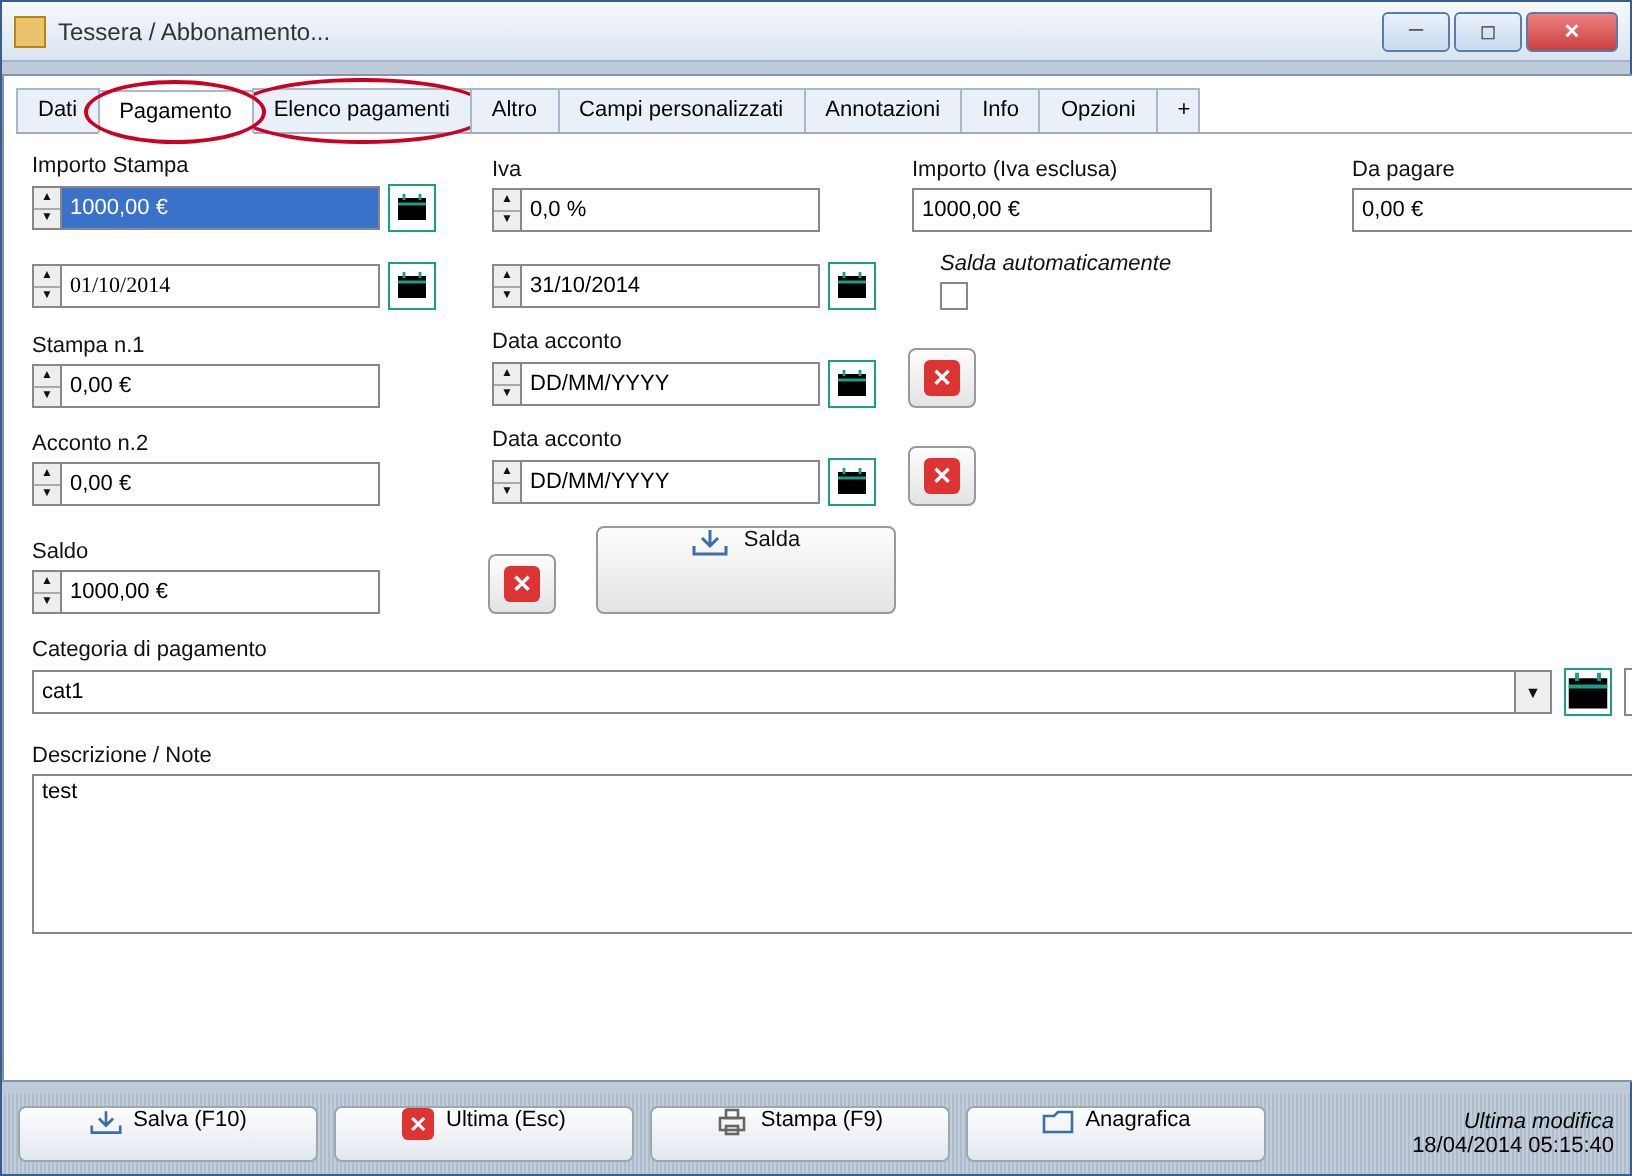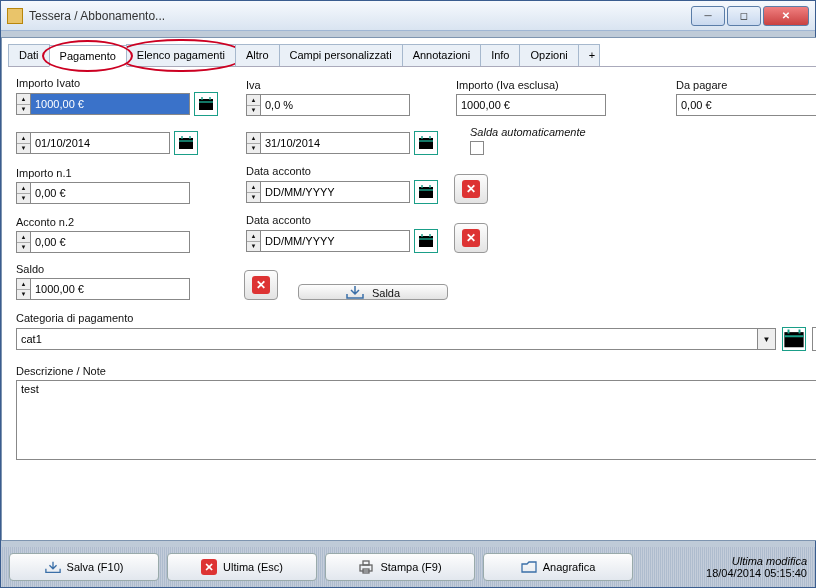--- a/index.html
+++ b/index.html
@@ -57,42 +57,42 @@
   .cal-btn { width:24px; height:24px; border:1px solid #1a9e88;
     background:#fff; margin-left:4px; display:flex; align-items:center;
     justify-content:center; cursor:default; }
   .cal-btn svg { width:16px; height:16px; }
   .del-btn { width:34px; height:30px; border:1px solid #999; border-radius:4px;
     background:linear-gradient(#fdfdfd,#e3e3e3); margin-left:8px;
     display:flex; align-items:center; justify-content:center; align-self:flex-end; }
   .del-btn .x { width:18px; height:18px; background:#d33; border-radius:3px;
     color:#fff; font-weight:bold; font-size:12px; display:flex;
     align-items:center; justify-content:center; }
-  .salda-btn { width:150px; height:16px; border:1px solid #999; border-radius:4px;
+  .salda-btn { width:150px; height:44px; border:1px solid #999; border-radius:4px;
     background:linear-gradient(#fdfdfd,#e3e3e3); margin-left:20px;
-    display:flex; align-items:flex-end; justify-content:center; gap:8px;
+    display:flex; align-items:flex-start; justify-content:center; gap:8px;
     font-size:11px; align-self:flex-end; }
   .check { width:14px; height:14px; border:1px solid #888; background:#fff; }
   .combo { display:flex; }
   .combo input { flex:1; height:22px; border:1px solid #888; padding:2px 4px;
     font-size:11px; }
   .combo .arrow { width:18px; height:22px; border:1px solid #888;
     border-left:none; background:#eee; display:flex; align-items:center;
     justify-content:center; font-size:8px; }
   .smallbtn { width:24px; height:24px; border:1px solid #1a9e88; background:#fff;
     margin-left:6px; display:flex; align-items:center; justify-content:center; }
   textarea.notes { width:100%; height:80px; border:1px solid #888;
     font-size:11px; padding:2px 4px; resize:none; }
   .scroll-side { display:flex; }
   .scroll-side textarea { flex:1; }
   .footer { height:40px; display:flex; align-items:center; padding:0 8px;
     gap:8px; font-size:11px; }
   .fbtn { height:28px; border:1px solid #9aa; border-radius:4px;
     background:linear-gradient(#fdfdfd,#e2e7ee); display:flex;
-    align-items:center; justify-content:center; gap:6px; padding:0 12px;
+    align-items:flex-start; justify-content:center; gap:6px; padding:0 12px;
     min-width:150px; cursor:default; }
   .ts { margin-left:auto; text-align:right; font-size:11px; }
   .ts .l1 { font-style:italic; }
   svg.calendar path { fill:none; stroke:#1a9e88; stroke-width:1.4; }
 </style>
 </head>
 <body>
 
 <div class="window">
   <div class="titlebar">
@@ -125,21 +125,21 @@
         <div class="tab">Info</div>
         <div class="tab">Opzioni</div>
         <div class="tab plus">+</div>
 
       </div>
 
       <div class="form">
 
         <div class="row">
           <div class="col w1">
-            <span class="label">Importo Ivato</span>
+            <span class="label">Importo Stampa</span>
             <div class="fieldwrap">
               <div class="spinner">
                   <span>▲</span>
                   <span>▼</span>
                 </div>
               <input class="fld selected" style="width: 160px;" value="1000,00 €">
               <div class="cal-btn">
                 <svg class="calendar" viewBox="0 0 16 16">
                     <rect x="1" y="3" width="14" height="11"></rect>
                     <path d="M1 6h14M4 1v3M12 1v3"></path>
@@ -167,21 +167,21 @@
           </div>
         </div>
 
         <div class="row" style="margin-top:10px;">
           <div class="col w1">
             <div class="fieldwrap">
               <div class="spinner">
                   <span>▲</span>
                   <span>▼</span>
                 </div>
-              <input class="fld" style="width: 140px;" value="01/10/2014">
+              <input class="fld" style="width: 160px; font-family: Liberation Serif, serif;" value="01/10/2014">
               <div class="cal-btn">
                 <svg class="calendar" viewBox="0 0 16 16">
                     <rect x="1" y="3" width="14" height="11"></rect>
                     <path d="M1 6h14M4 1v3M12 1v3"></path>
                   </svg>
               </div>
             </div>
           </div>
           <div class="col w2">
             <div class="fieldwrap">
@@ -199,21 +199,21 @@
             </div>
           </div>
           <div class="col" style="margin-left:24px;font-style:italic;">
             <span class="label">Salda automaticamente</span>
             <div class="check"></div>
           </div>
         </div>
 
         <div class="row" style="margin-top:10px;">
           <div class="col w1">
-            <span class="label">Importo n.1</span>
+            <span class="label">Stampa n.1</span>
             <div class="fieldwrap">
               <div class="spinner">
                   <span>▲</span>
                   <span>▼</span>
                 </div>
               <input class="fld" style="width: 160px;" value="0,00 €">
             </div>
           </div>
           <div class="col w2">
             <span class="label">Data acconto</span>

